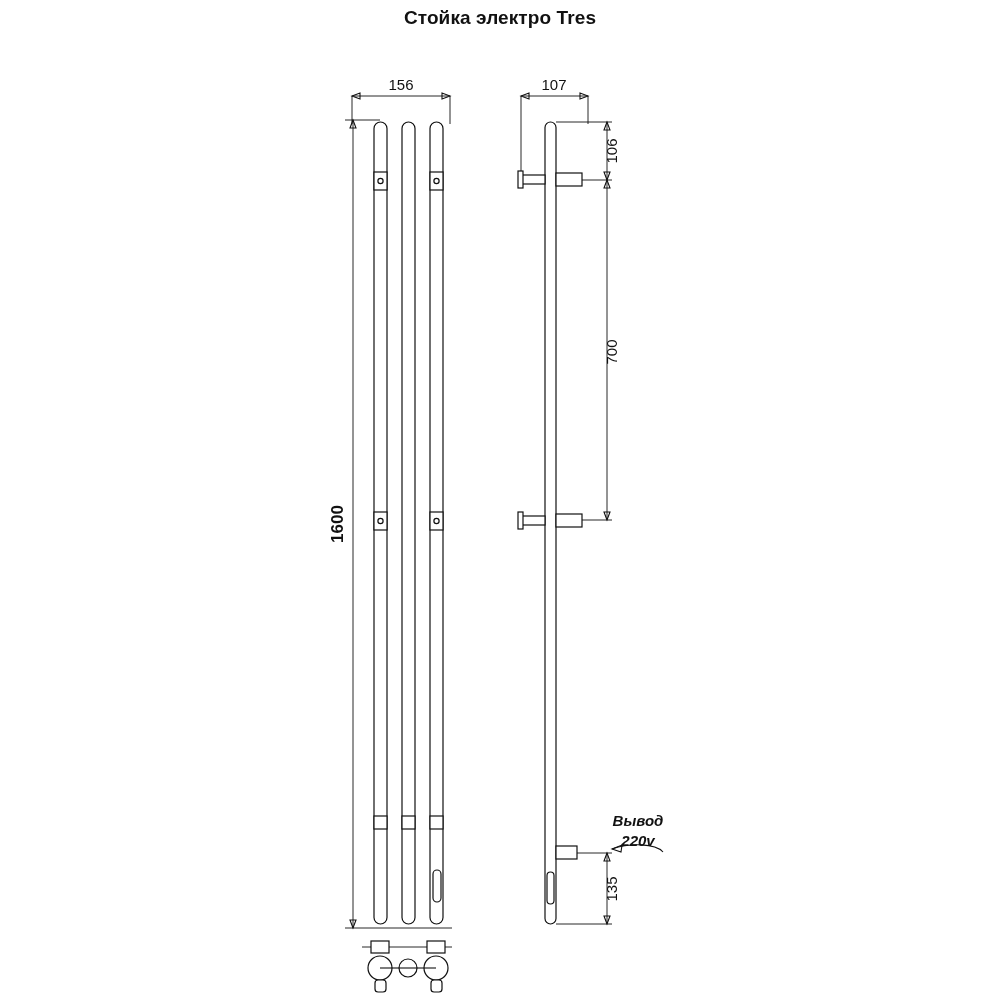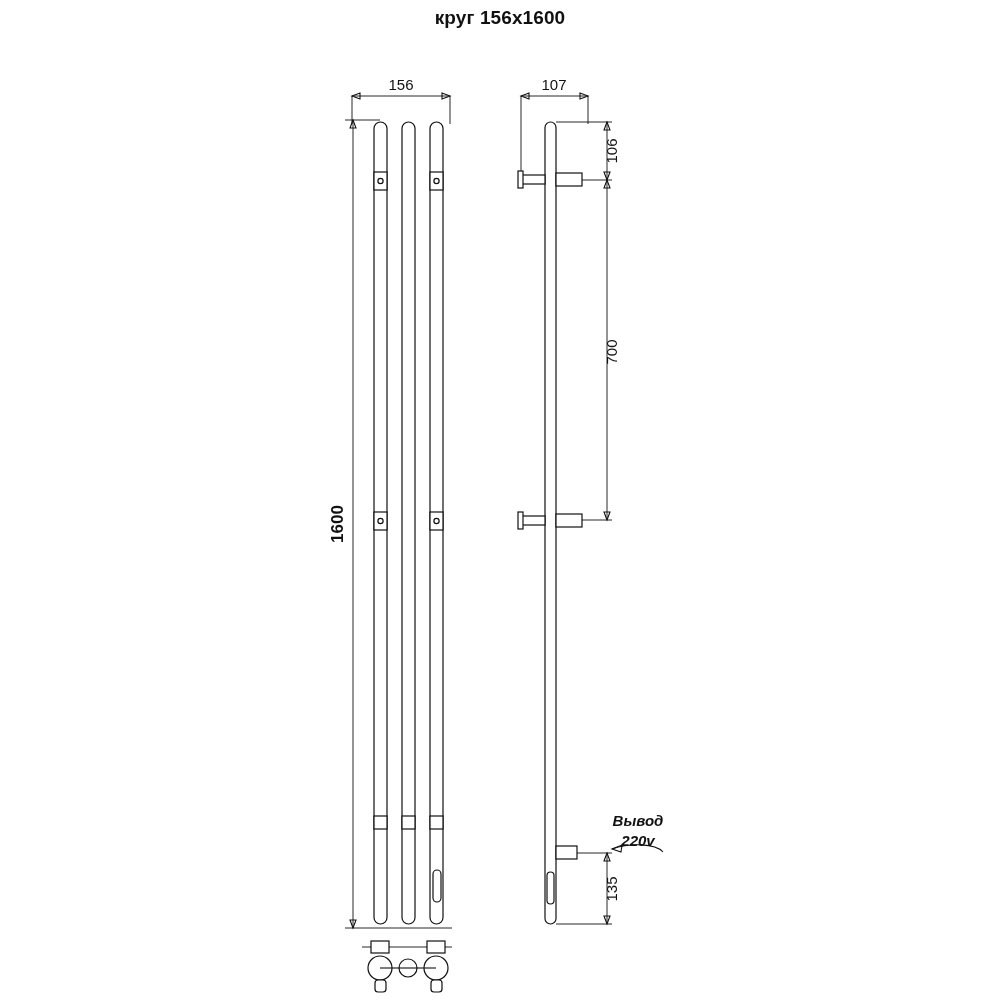--- a/index.html
+++ b/index.html
@@ -73,21 +73,21 @@
     stroke-width: 1.2;
     fill: #ffffff;
   }
 </style>
 </head>
 <body>
 
 <div id="stage">
 
   <div class="title">
-    <span class="line2">круг 156x1600</span>
+    <span>Стойка электро Tres</span>
   </div>
 
   <svg class="drawing" viewBox="0 0 1000 1000">
 
     <g>
 
       <g>
         <line class="ln-thin" x1="352" y1="96" x2="450" y2="96"></line>
         <path class="ln" d="M352 96 l8 -3 l0 6 z" fill="#111111"></path>
         <path class="ln" d="M450 96 l-8 -3 l0 6 z" fill="#111111"></path>

